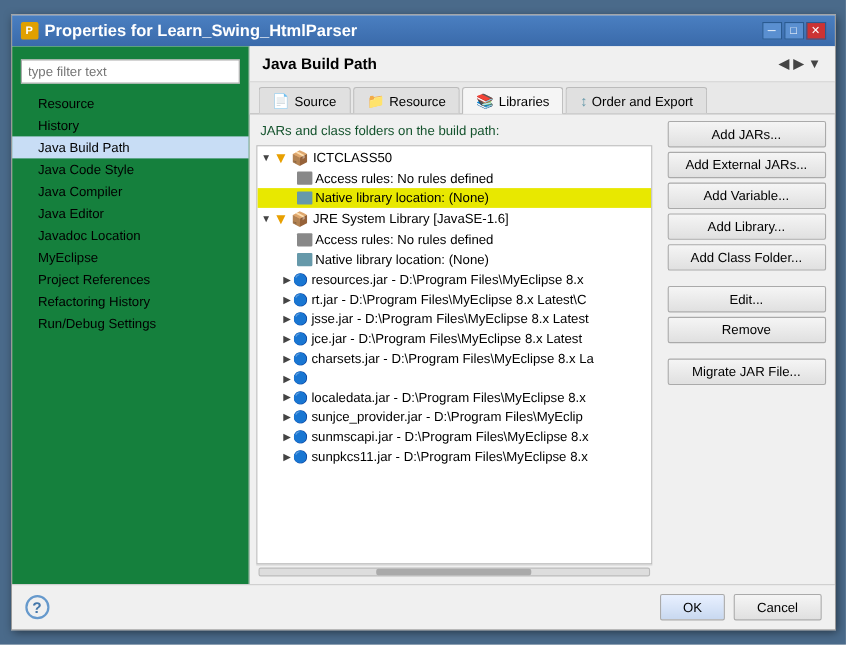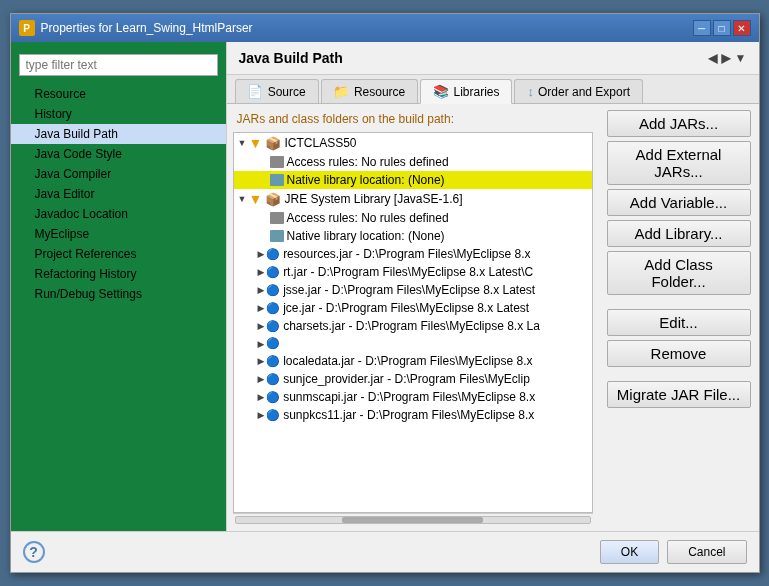--- a/index.html
+++ b/index.html
@@ -42,22 +42,22 @@
       background: #e0a000;
       border-radius: 2px;
       display: flex;
       align-items: center;
       justify-content: center;
       font-size: 10px;
       color: white;
       font-weight: bold;
     }
     .titlebar-title {
-      font-size: 12px;
-      font-weight: normal;
+      font-size: 15px;
+      font-weight: bold;
     }
     .titlebar-controls {
       display: flex;
       gap: 2px;
     }
     .titlebar-btn {
       width: 18px;
       height: 16px;
       background: #5a8fd0;
       border: 1px solid #2a5a90;
@@ -159,21 +159,21 @@
     }
     .tree-panel {
       flex: 1;
       display: flex;
       flex-direction: column;
       padding: 6px;
       overflow: hidden;
     }
     .tree-label {
       font-size: 12px;
-      color: #a16207;
+      color: #14532d;
       margin-bottom: 4px;
       padding: 2px 4px;
     }
     .tree-container {
       flex: 1;
       border: 1px solid #bbb;
       background: white;
       overflow-y: auto;
       overflow-x: auto;
     }
@@ -215,21 +215,21 @@
       padding: 6px 8px;
       display: flex;
       flex-direction: column;
       gap: 4px;
     }
     .action-btn {
       padding: 4px 8px;
       background: linear-gradient(to bottom, #f5f5f5, #e0e0e0);
       border: 1px solid #aaa;
       cursor: pointer;
-      font-size: 15px;
+      font-size: 12px;
       text-align: center;
       border-radius: 2px;
     }
     .footer {
       padding: 8px 12px;
       background: #f0f0f0;
       border-top: 1px solid #ccc;
       display: flex;
       align-items: center;
       justify-content: space-between;

